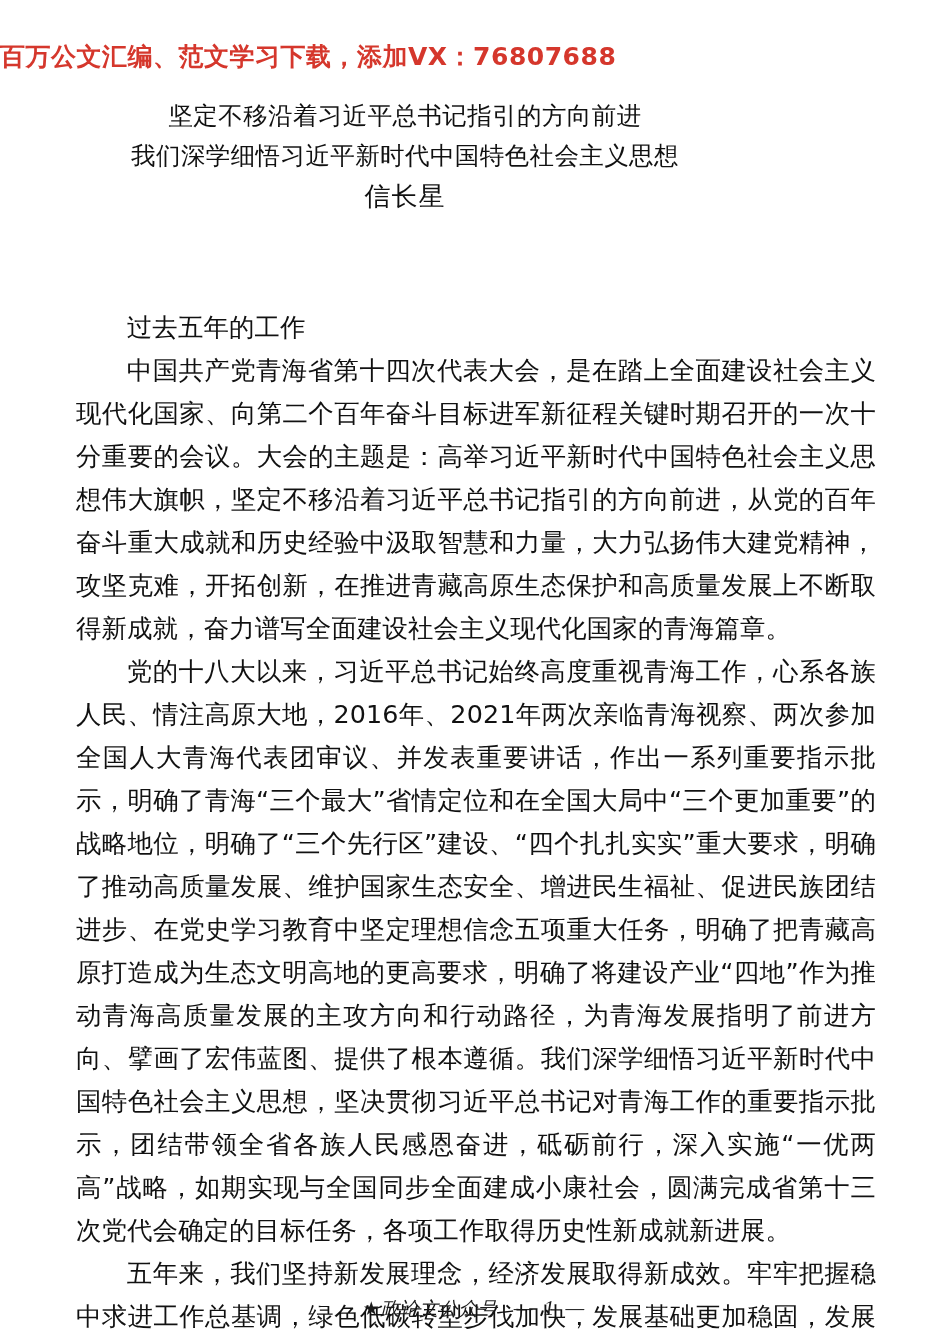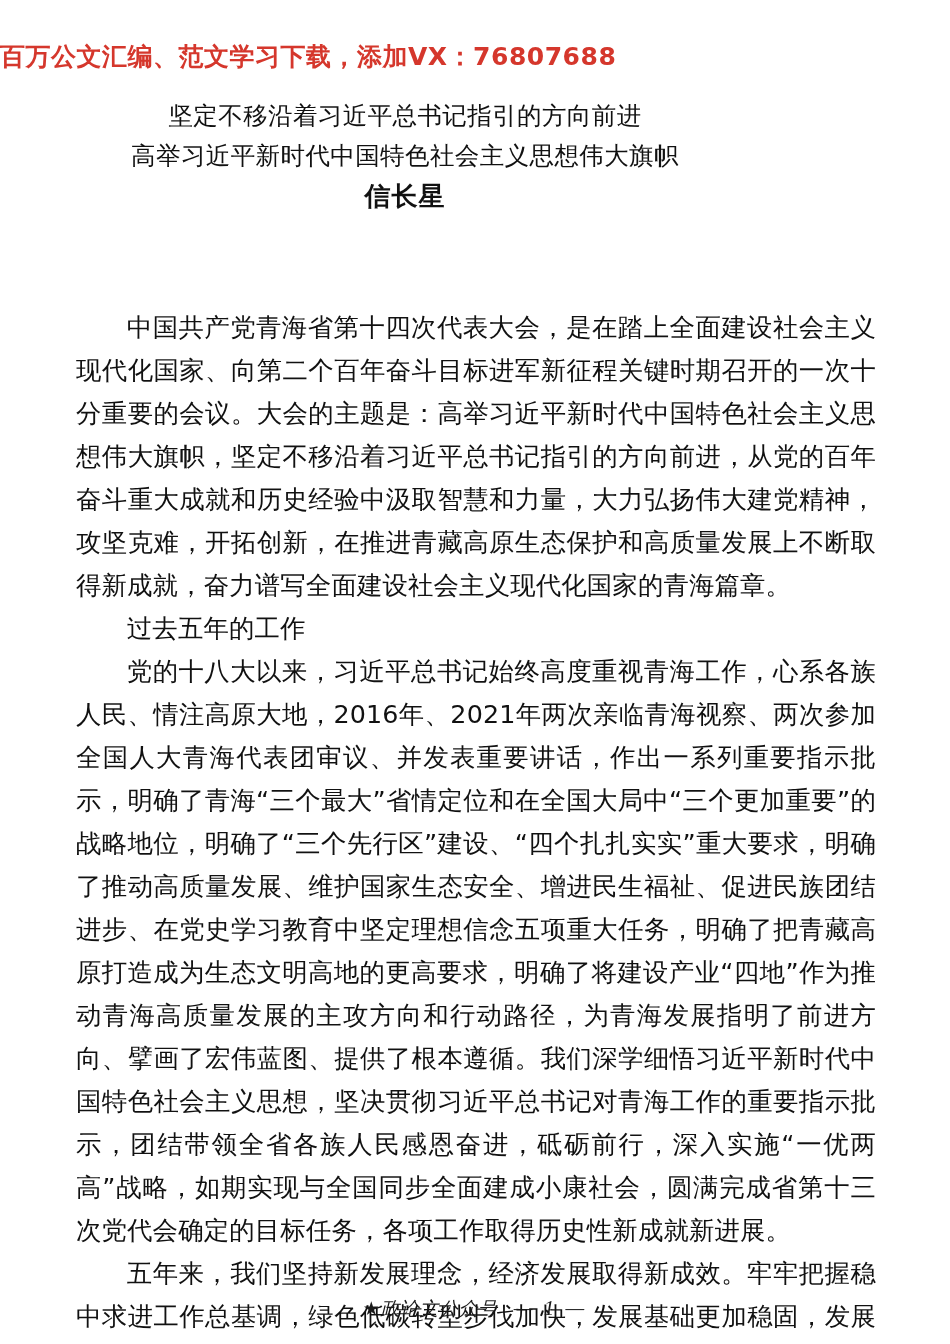--- a/index.html
+++ b/index.html
@@ -49,21 +49,21 @@
     font-size: 24.5px;
     line-height: 40px;
     font-weight: 400;
     letter-spacing: 0.4px;
     color: #111111;
     white-space: nowrap;
   }
   .author-line {
     font-size: 26px;
     line-height: 40px;
-    font-weight: 700;
+    font-weight: 400;
     letter-spacing: 1px;
     color: #111111;
   }
   .date-line {
     font-size: 27px;
     line-height: 42px;
     font-weight: 400;
     letter-spacing: 0.5px;
     color: #111111;
   }
@@ -117,27 +117,27 @@
 </style>
 </head>
 <body>
 
 <div class="page">
 
   <div class="promo">百万公文汇编、范文学习下载，添加VX：76807688</div>
 
   <div class="titleblock">
     <div class="title-line">坚定不移沿着习近平总书记指引的方向前进</div>
-    <div class="title-line">高举习近平新时代中国特色社会主义思想伟大旗帜</div>
+    <div class="title-line">我们深学细悟习近平新时代中国特色社会主义思想</div>
     <div class="author-line">信长星</div>
   </div>
 
   <div class="body">
+    <p class="para last-justify">过去五年的工作</p>
     <p class="para">中国共产党青海省第十四次代表大会，是在踏上全面建设社会主义现代化国家、向第二个百年奋斗目标进军新征程关键时期召开的一次十分重要的会议。大会的主题是：高举习近平新时代中国特色社会主义思想伟大旗帜，坚定不移沿着习近平总书记指引的方向前进，从党的百年奋斗重大成就和历史经验中汲取智慧和力量，大力弘扬伟大建党精神，攻坚克难，开拓创新，在推进青藏高原生态保护和高质量发展上不断取得新成就，奋力谱写全面建设社会主义现代化国家的青海篇章。</p>
-    <p class="para last-justify">过去五年的工作</p>
     <p class="para">党的十八大以来，习近平总书记始终高度重视青海工作，心系各族人民、情注高原大地，2016年、2021年两次亲临青海视察、两次参加全国人大青海代表团审议、并发表重要讲话，作出一系列重要指示批示，明确了青海“三个最大”省情定位和在全国大局中“三个更加重要”的战略地位，明确了“三个先行区”建设、“四个扎扎实实”重大要求，明确了推动高质量发展、维护国家生态安全、增进民生福祉、促进民族团结进步、在党史学习教育中坚定理想信念五项重大任务，明确了把青藏高原打造成为生态文明高地的更高要求，明确了将建设产业“四地”作为推动青海高质量发展的主攻方向和行动路径，为青海发展指明了前进方向、擘画了宏伟蓝图、提供了根本遵循。我们深学细悟习近平新时代中国特色社会主义思想，坚决贯彻习近平总书记对青海工作的重要指示批示，团结带领全省各族人民感恩奋进，砥砺前行，深入实施“一优两高”战略，如期实现与全国同步全面建成小康社会，圆满完成省第十三次党代会确定的目标任务，各项工作取得历史性新成就新进展。</p>
     <p class="para last-justify">五年来，我们坚持新发展理念，经济发展取得新成效。牢牢把握稳中求进工作总基调，绿色低碳转型步伐加快，发展基础更加稳固，发展质量不断提升，经济实力逐步增强，居民收入逐年提高。持续深化供给侧结构性改革，特色新兴产业稳步发展。产业“四地”建设步伐加快，盐湖资源综合开发有力推</p>
   </div>
 
   <div class="footer">
     <span class="footer-inner">
       <span class="footer-brand">★政论文公众号</span>
       <span class="footer-page">—  1  —</span>
     </span>
   </div>

